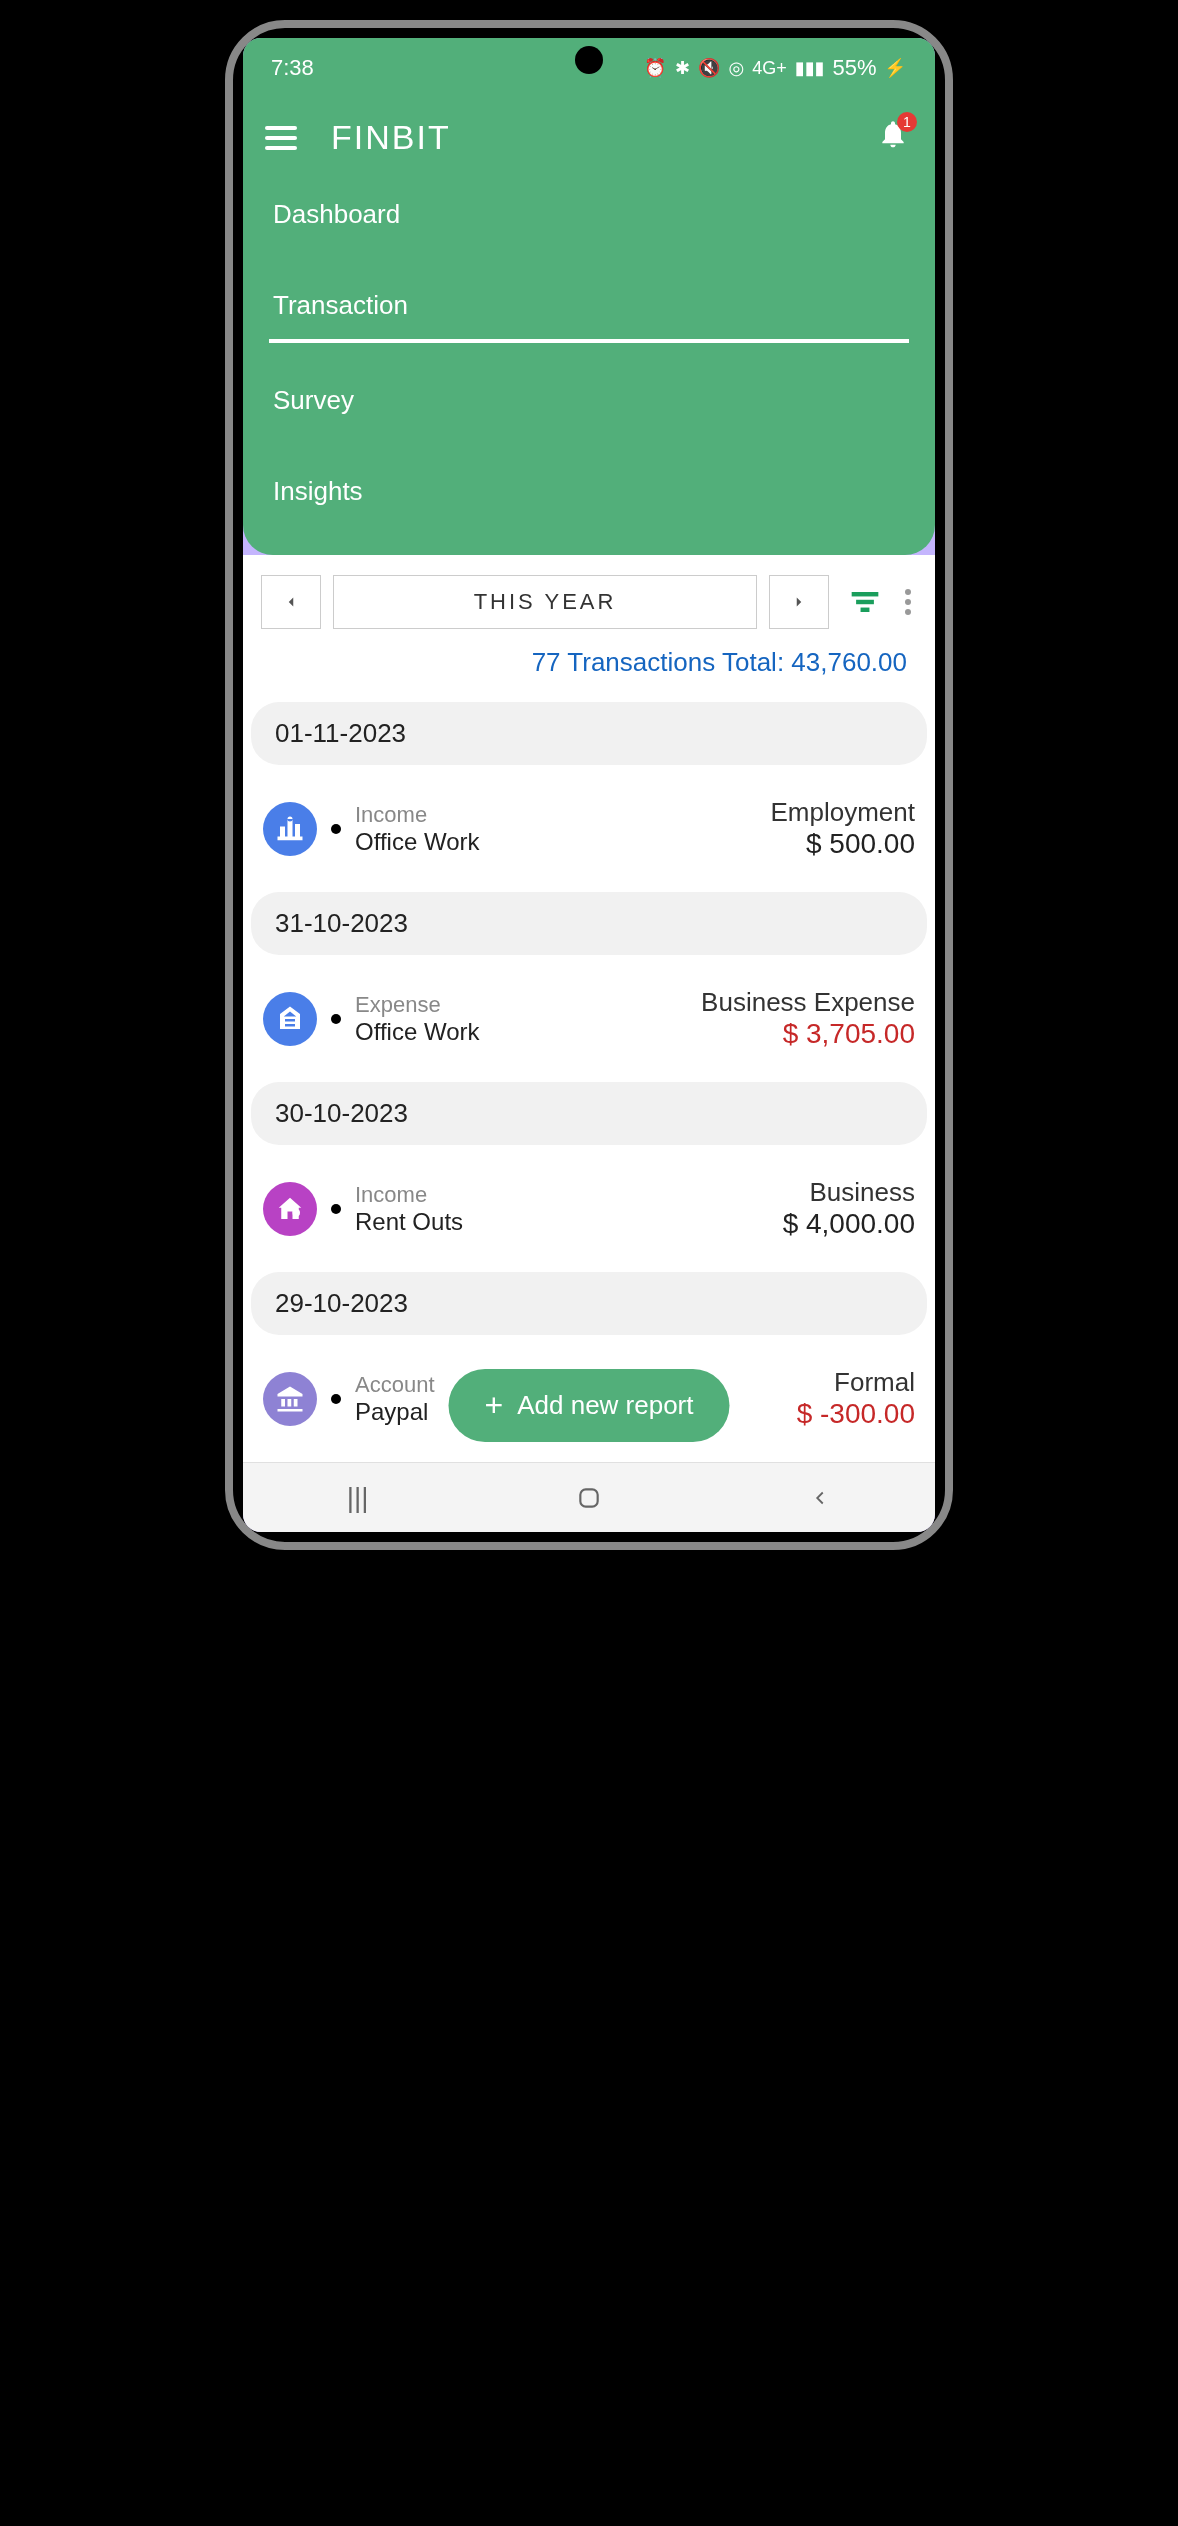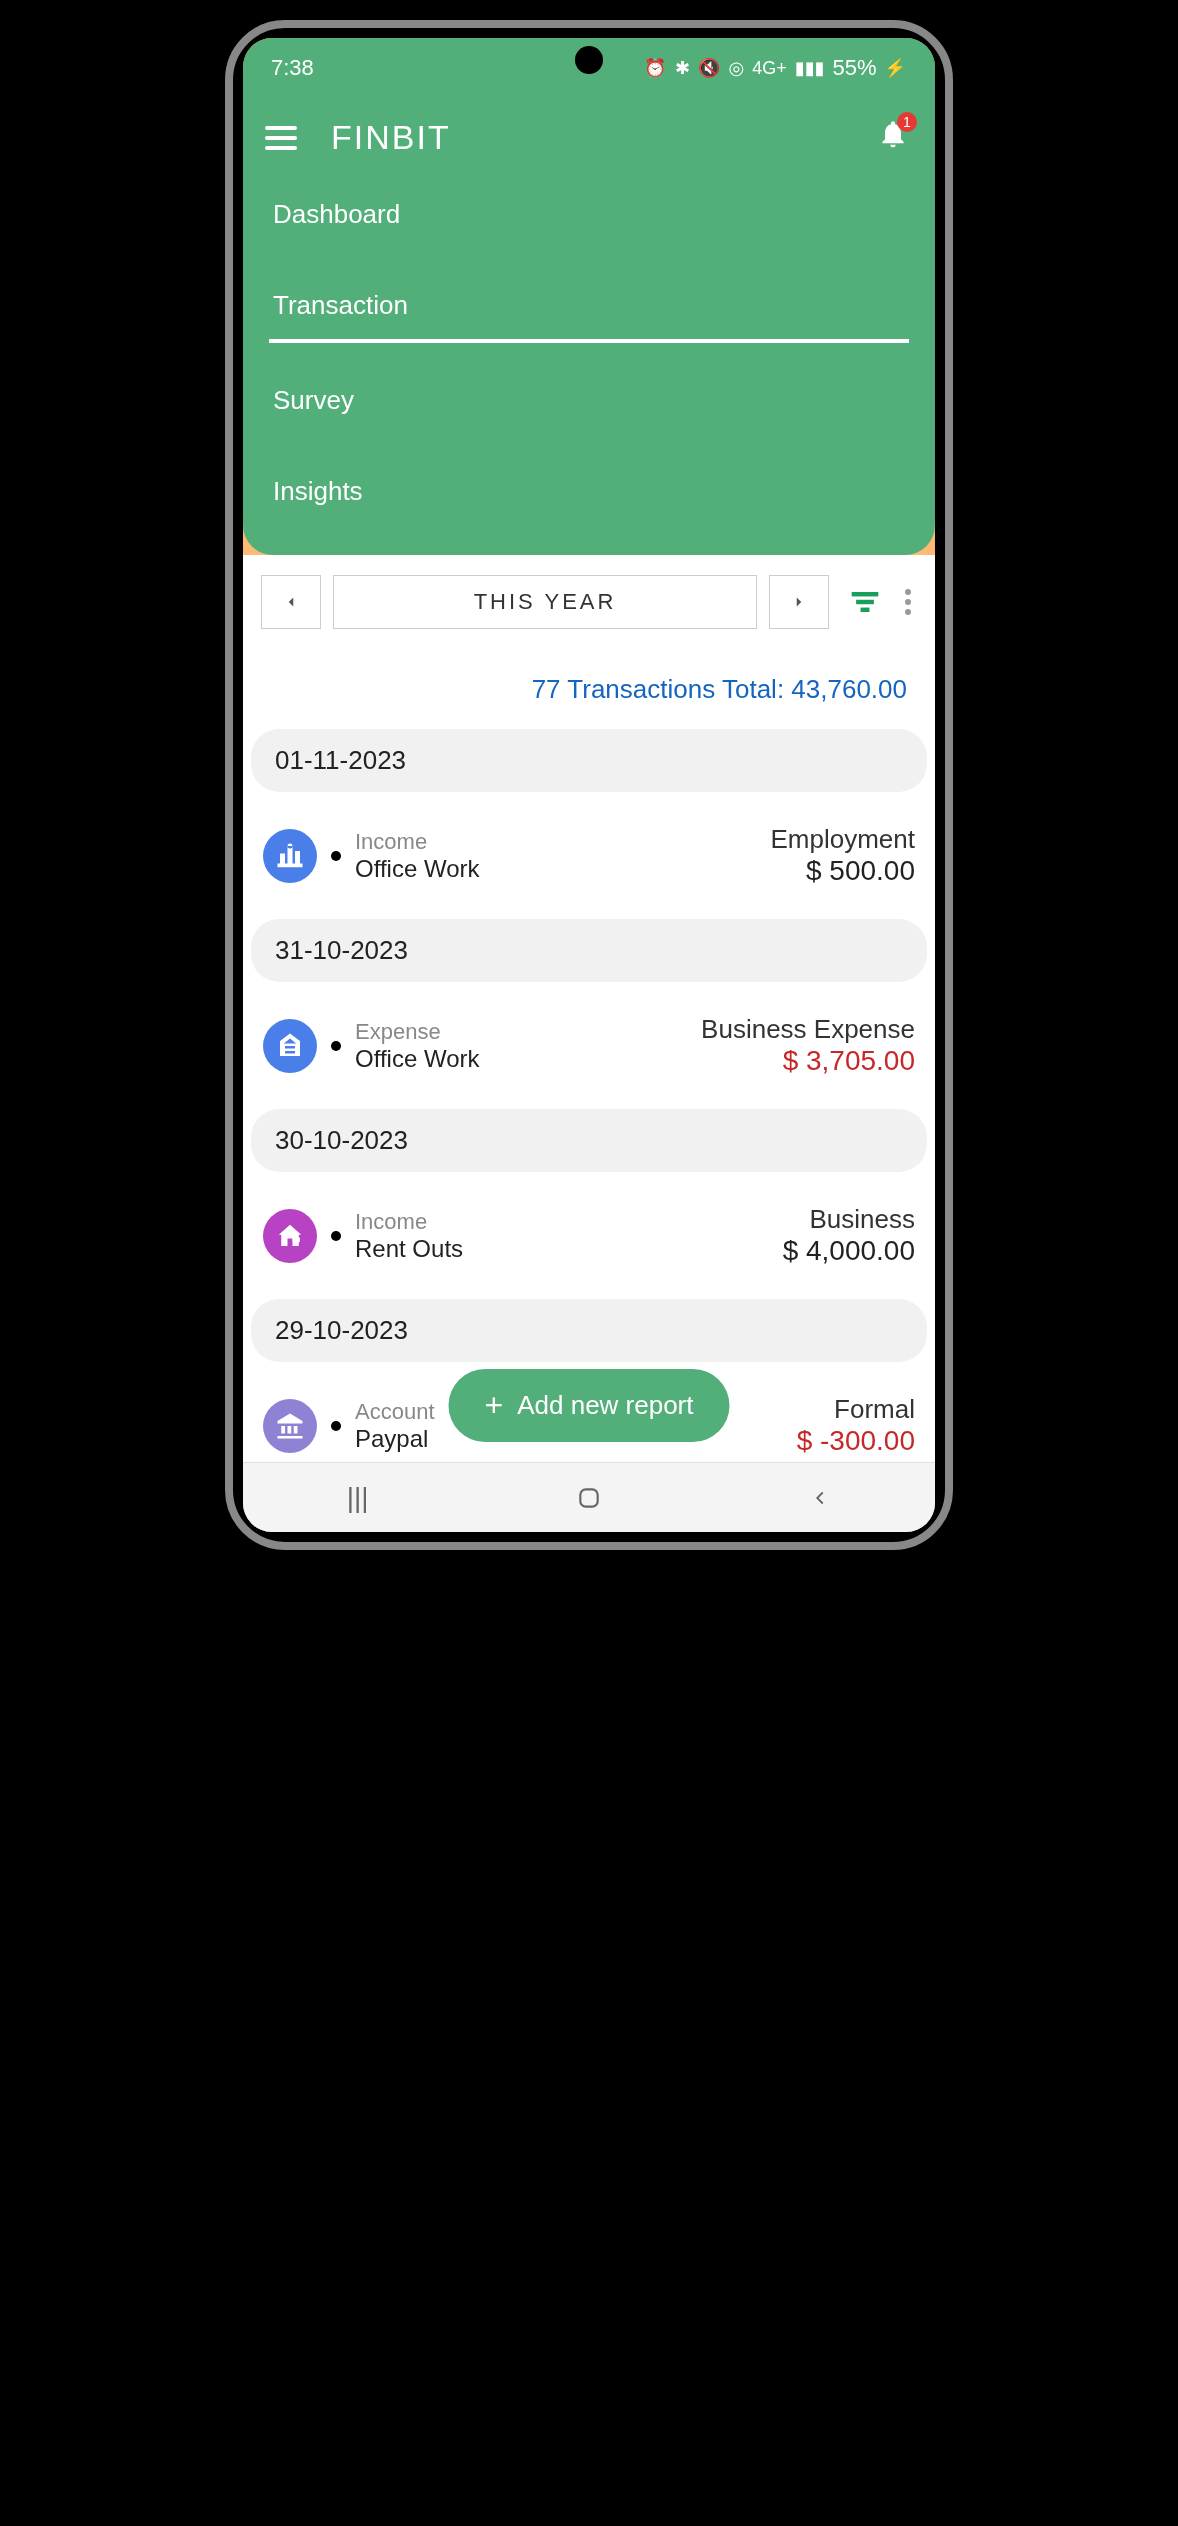--- a/index.html
+++ b/index.html
@@ -12,22 +12,22 @@
 }
 .phone-frame {
   width: 728px;
   background: #000;
   border: 8px solid #888;
   border-radius: 60px;
   padding: 10px;
   position: relative;
 }
 .screen {
-  background: #fdba74;
-  border-radius: 29px;
+  background: #c4b5fd;
+  border-radius: 18px;
   overflow: hidden;
   height: 1494px;
   position: relative;
   display: flex;
   flex-direction: column;
 }
 .camera-notch {
   position: absolute;
   top: 18px;
   left: 50%;
@@ -185,21 +185,20 @@
   width: 6px;
   height: 6px;
   background: #999;
   border-radius: 50%;
 }
 .summary {
   text-align: right;
   padding: 8px 28px 20px;
   color: #1565c0;
   font-size: 26px;
-  margin-top: 27px;
 }
 .date-header {
   background: #f1f1f1;
   padding: 16px 24px;
   font-size: 26px;
   color: #222;
   border-radius: 28px;
   margin: 4px 8px;
 }
 .transaction-item {

